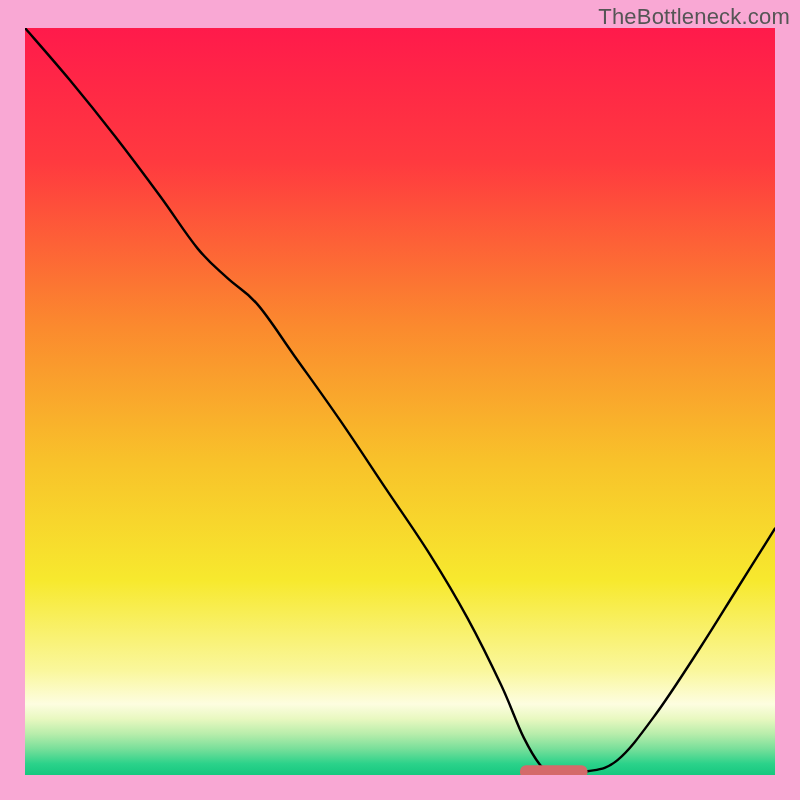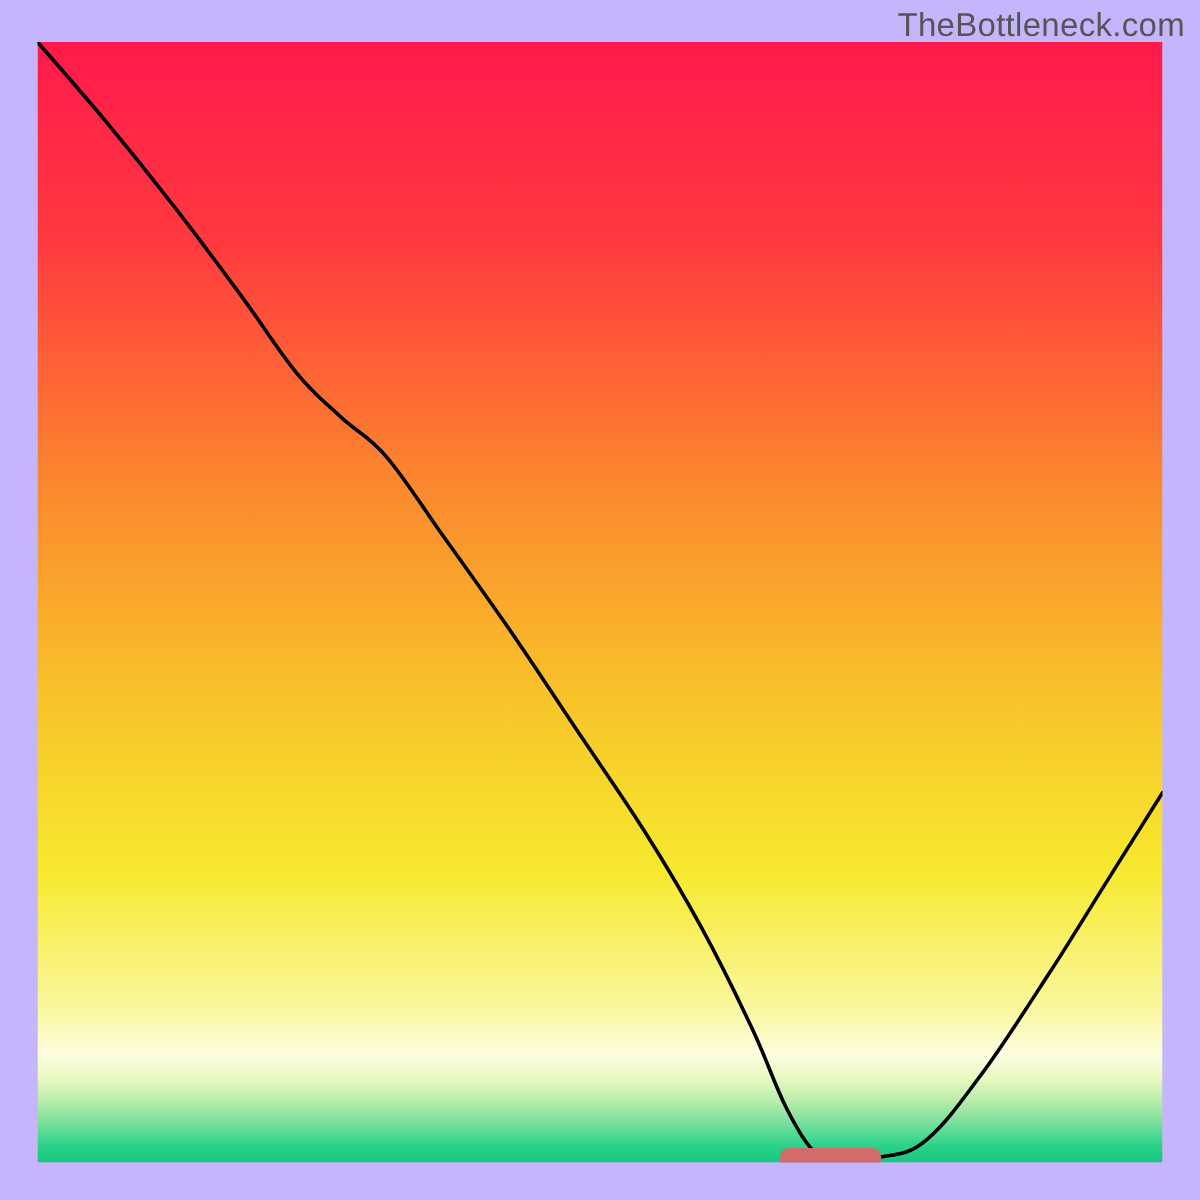--- a/index.html
+++ b/index.html
@@ -8,21 +8,21 @@
     width: 800px;
     height: 800px;
     background: #000;
     overflow: hidden;
     font-family: Arial, Helvetica, sans-serif;
   }
   .frame {
     position: relative;
     width: 800px;
     height: 800px;
-    background: #c4b5fd;
+    background: #f9a8d4;
   }
   .watermark {
     position: absolute;
     top: 4px;
     right: 10px;
     color: #555;
     font-size: 22px;
     font-weight: 500;
     letter-spacing: 0.2px;
     user-select: none;

